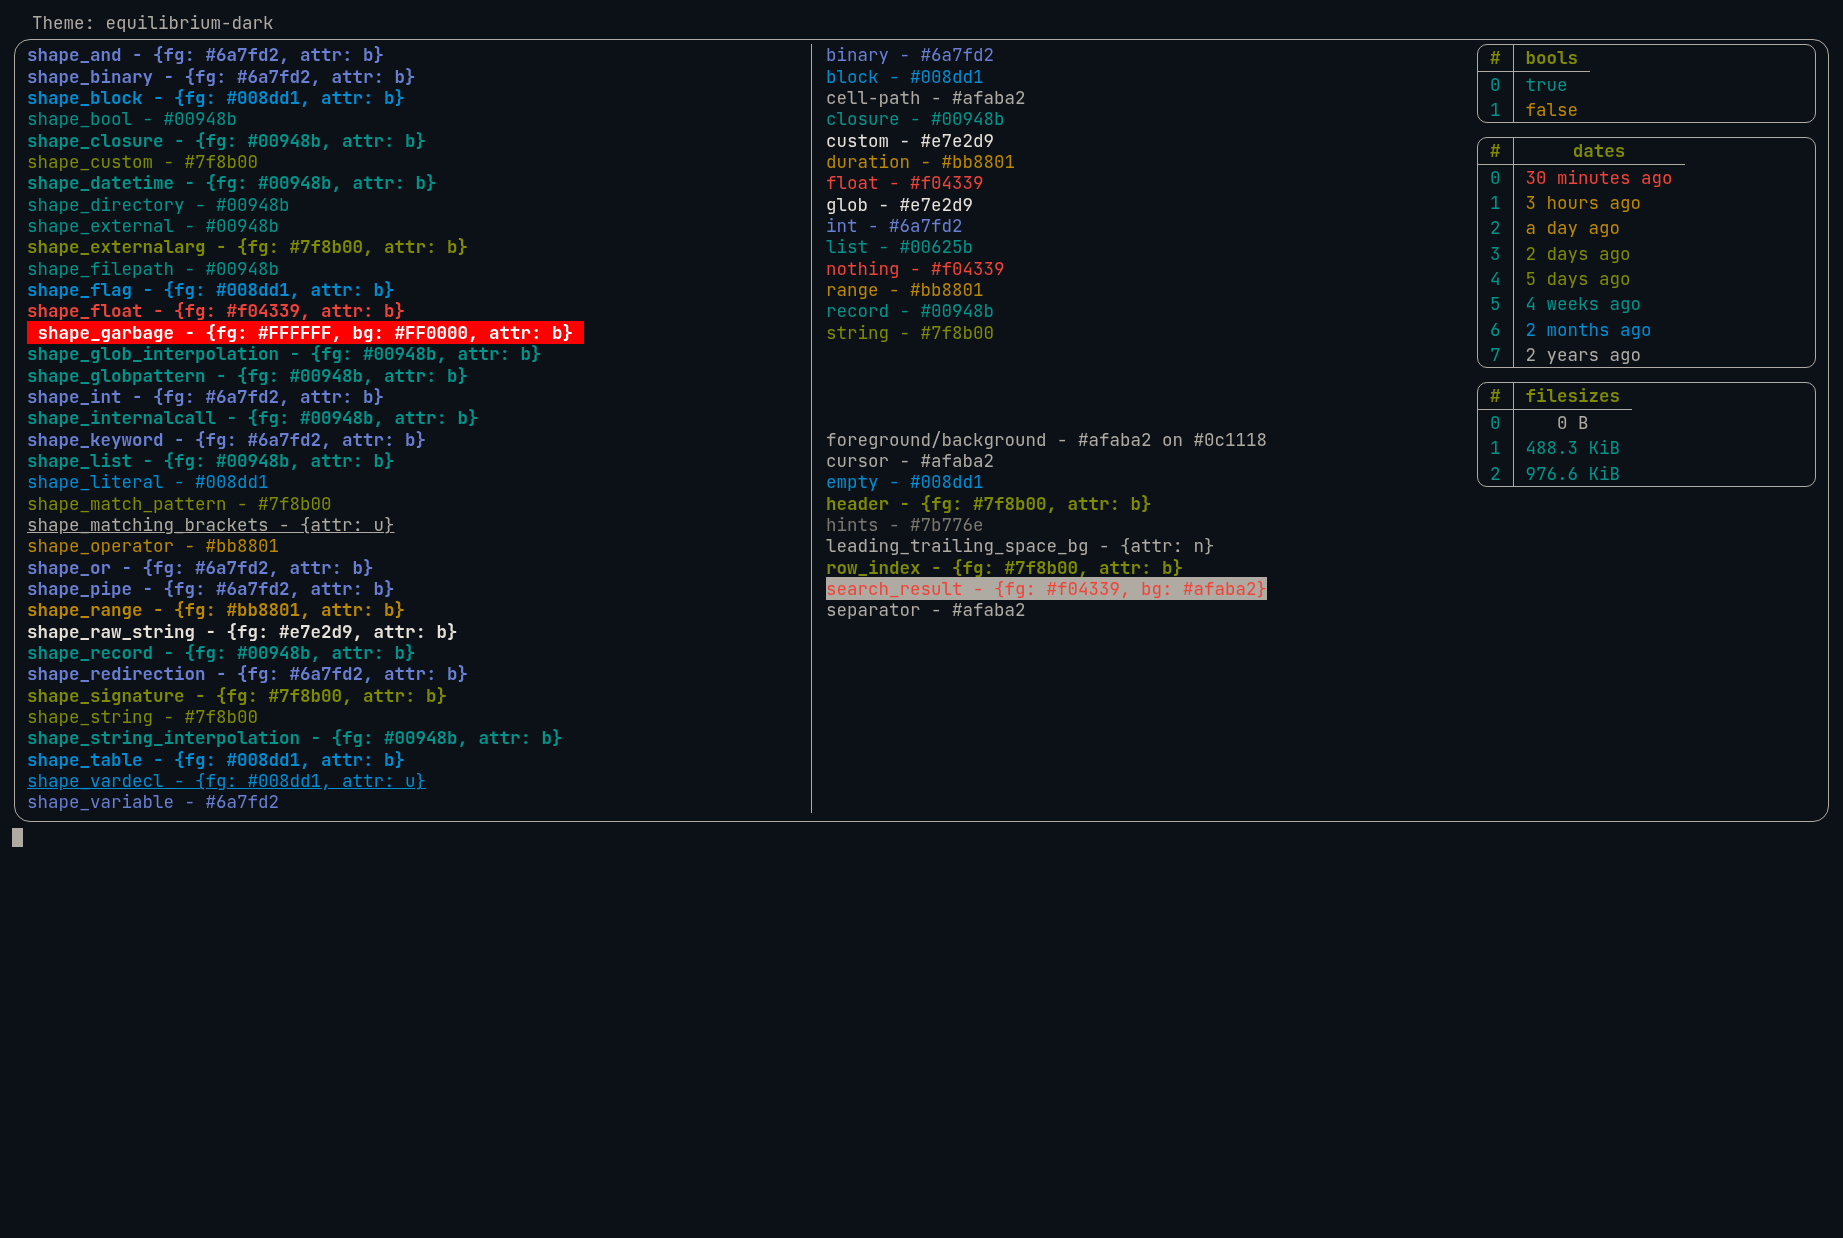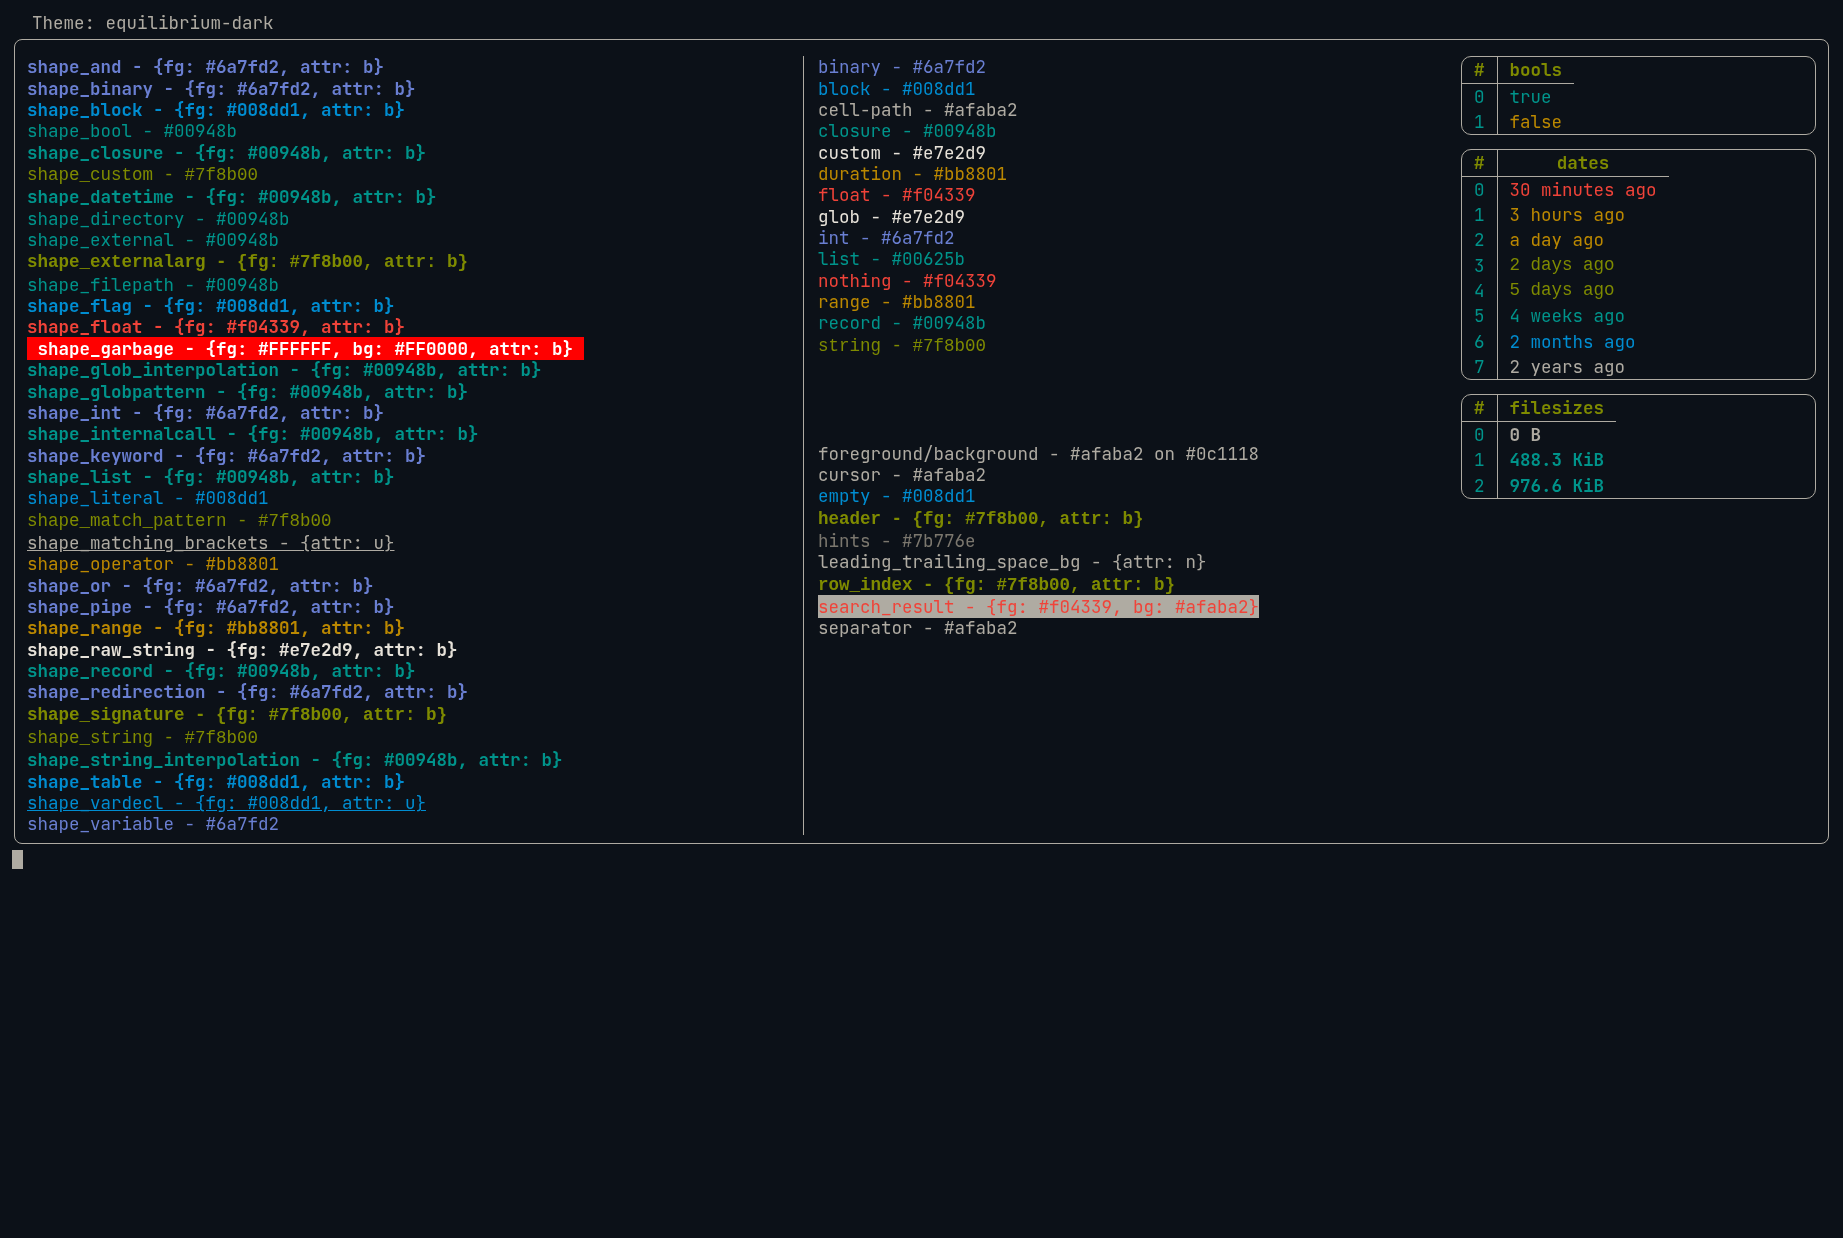--- a/index.html
+++ b/index.html
@@ -23,35 +23,35 @@
     font-family:"JetBrains Mono","Fira Code",Consolas,Menlo,monospace;
     font-size:17.5px;
     line-height:1.22;
     padding:12px 14px 16px 14px;
     width:1843px;
     min-height:1238px;
   }
   .title{margin:0 0 6px 18px; color:var(--fg);}
   .frame{
     border:1px solid var(--border);
-    border-radius:8px;
-    padding:16px 12px 8px 12px;
+    border-radius:16px;
+    padding:4px 12px 8px 12px;
     display:flex;
-    gap:8px;
+    gap:16px;
   }
   .col1{flex:0 0 768px; padding-right:10px;}
   .col2{flex:0 0 640px; border-left:1px solid var(--border); padding:0 14px;}
   .col3{flex:1; padding-left:10px; display:flex; flex-direction:column; gap:14px;}
   .row{white-space:nowrap;}
   .b{font-weight:700;}
   .u{text-decoration:underline;}
   .c-blue{color:var(--blue);}
   .c-cyan{color:var(--cyan);}
   .c-teal{color:var(--teal);}
-  .c-olive{color:var(--olive);font-family:Liberation Mono, monospace;}
+  .c-olive{color:var(--olive);}
   .c-orange{color:var(--orange);}
   .c-red{color:var(--red);text-align:right;}
   .c-white{color:var(--white);}
   .c-fg{color:var(--fg);}
   .c-hints{color:var(--hints);}
   .bg-redwhite{background:#FF0000;color:#FFFFFF;}
   .bg-search{background:var(--fg);color:var(--red);}
   .spacer4{height:calc(1.22em * 4);}
 
   .tbl{
@@ -64,21 +64,21 @@
   .tbl th,.tbl td{
     padding:2px 12px;
     border-left:1px solid var(--border);
     text-align:left;
     font-weight:400;
   }
   .tbl th:first-child,.tbl td:first-child{border-left:none;}
   .tbl thead th{border-bottom:1px solid var(--border);}
   .tbl .idx{color:var(--teal);text-align:right;}
   .tbl th{color:var(--olive);font-weight:700;text-align:center;}
-  .filesize-val{text-align:left;display:block;font-weight:bold;}
+  .filesize-val{text-align:center;display:block;}
 
   .cursor-block{display:inline-block;width:0.6em;height:1.1em;background:var(--fg);vertical-align:bottom;margin-top:6px;margin-left:-2px;}
 </style>
 </head>
 <body>
 
 
 
 <div class="title">
   <span>Theme:</span>

